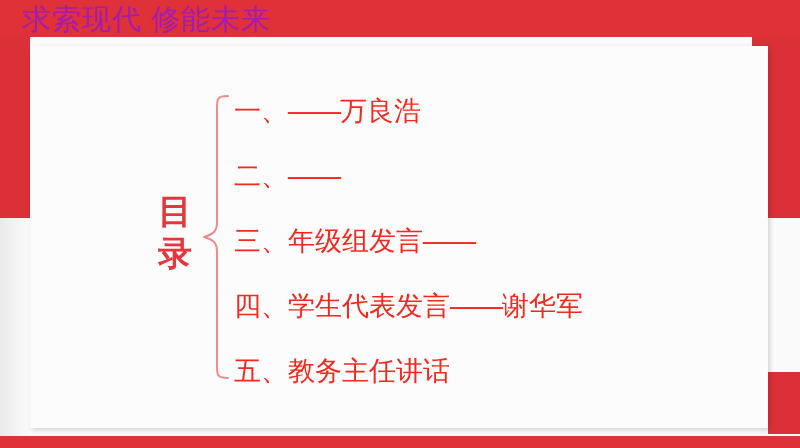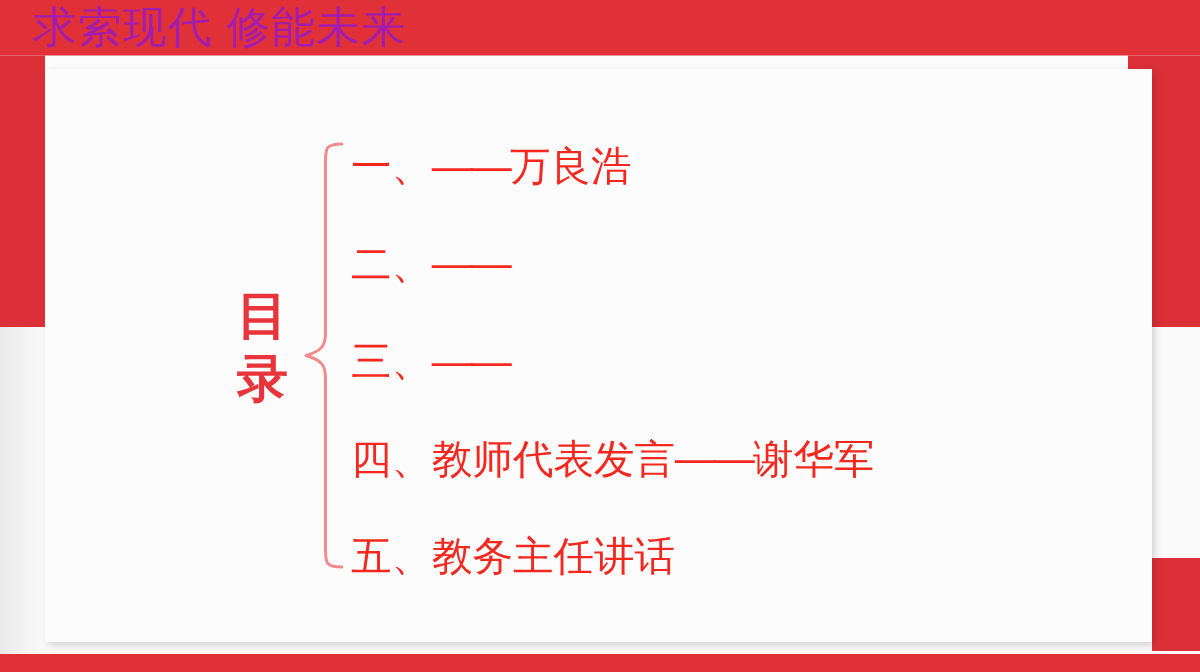--- a/index.html
+++ b/index.html
@@ -169,25 +169,26 @@
       <span>一、</span>
         <span class="sep">——</span>
         <span>万良浩</span>
     </div>
     <div class="toc-item">
       <span>二、</span>
         <span class="sep">——</span>
     </div>
     <div class="toc-item">
       <span>三、</span>
+        <span>年级组发言</span>
         <span class="sep">——</span>
     </div>
     <div class="toc-item">
       <span>四、</span>
-        <span>教师代表发言</span>
+        <span>学生代表发言</span>
         <span class="sep">——</span>
         <span>谢华军</span>
     </div>
     <div class="toc-item">
       <span>五、</span>
         <span>教务主任讲话</span>
         <span class="sep"></span>
         <span></span>
     </div>
   </div>

